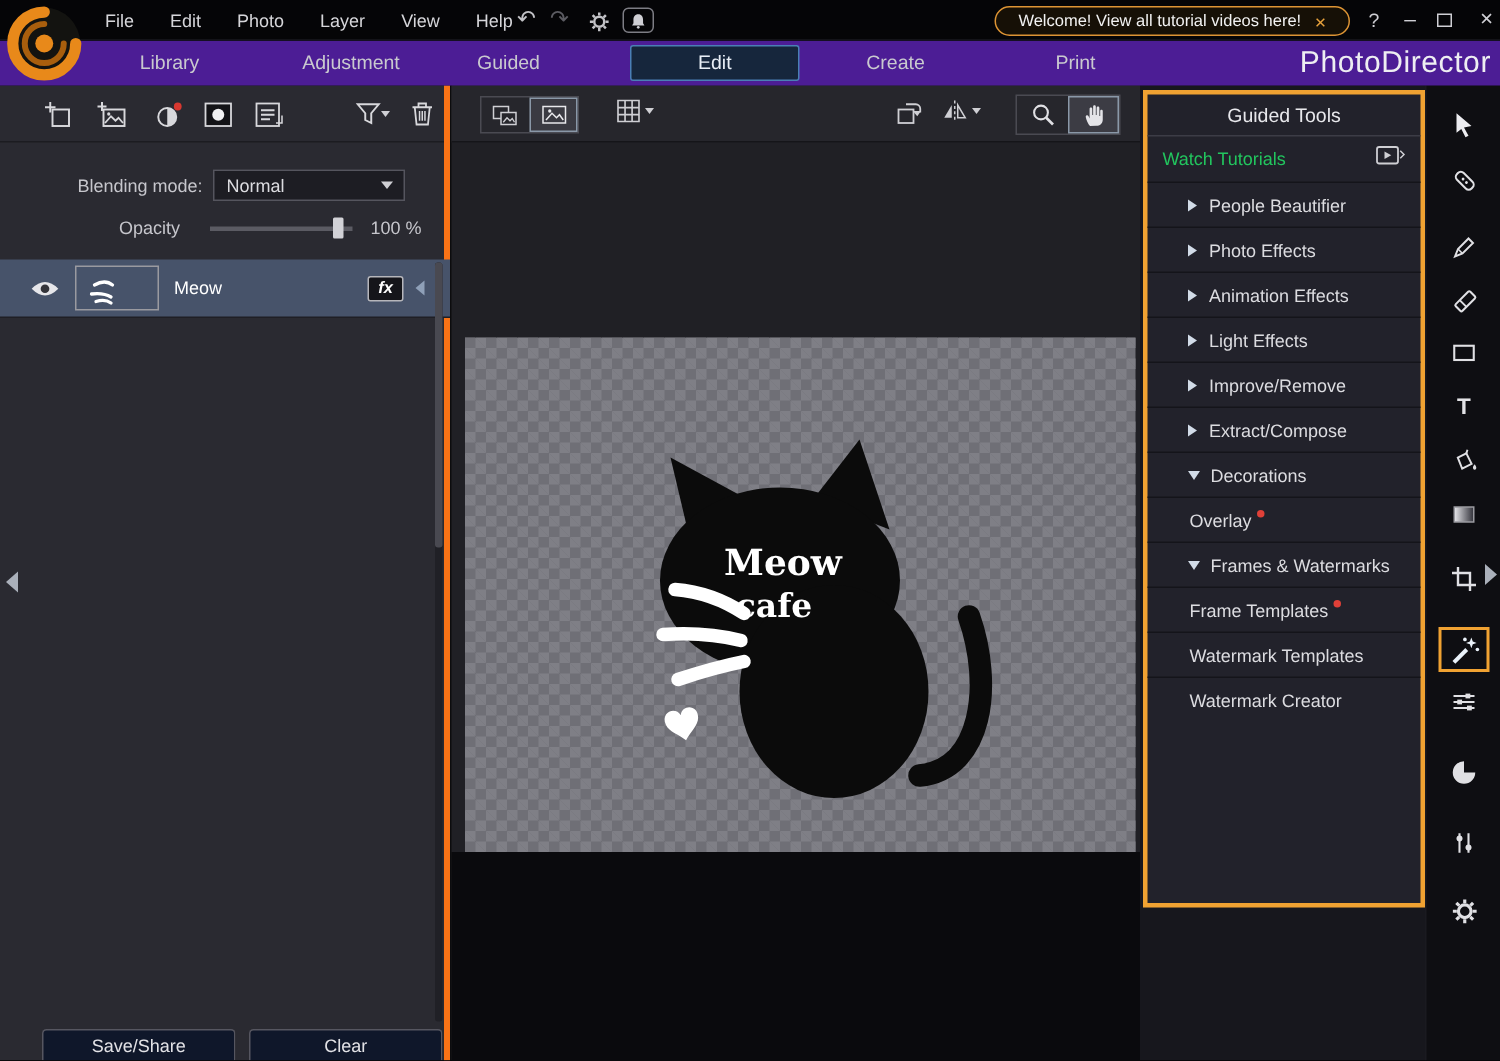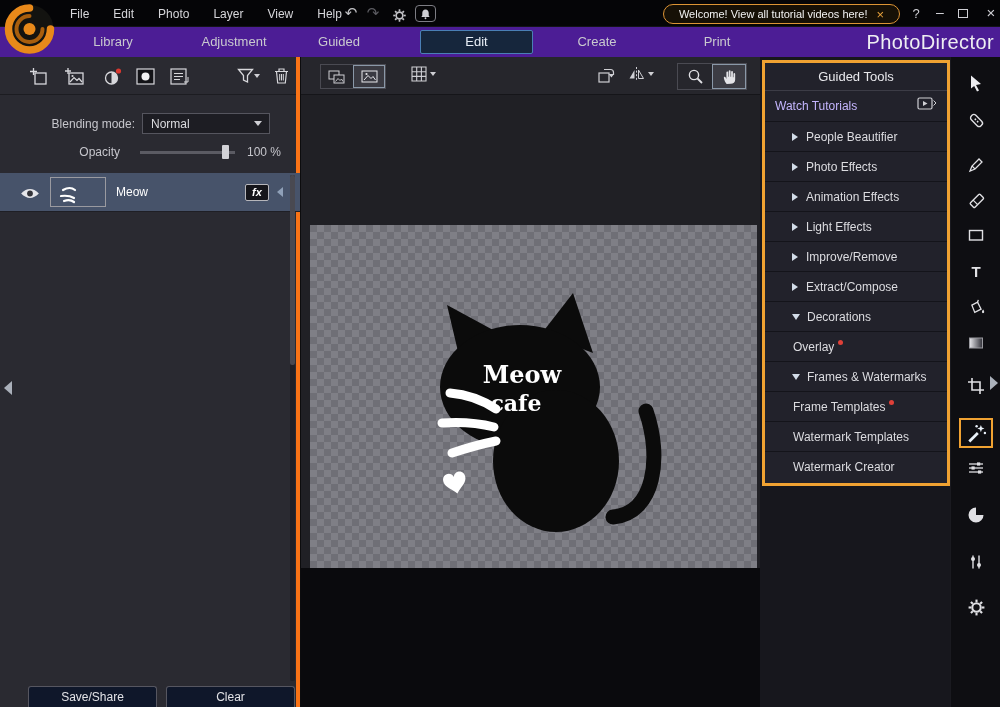--- a/index.html
+++ b/index.html
@@ -83,23 +83,23 @@
 
   .photo { position:absolute; left:9px; top:168px; width:447px; height:343px;
            background-color:#6f6f76;
            background-image:linear-gradient(45deg,#7f7f86 25%,transparent 25%,transparent 75%,#7f7f86 75%),
                             linear-gradient(45deg,#7f7f86 25%,transparent 25%,transparent 75%,#7f7f86 75%);
            background-position:0 0,7px 7px; background-size:14px 14px; }
   .canvas-bottom { position:absolute; left:0; top:511px; width:100%; bottom:0; background:#0a0a0d; }
 
   
   .right-bg { position:absolute; left:760px; top:57px; width:190px; bottom:0; background:#17171d; }
-  .guided-panel { position:absolute; left:762px; top:60px; width:188px; height:426px; background:#22222b; border:3px solid #f0a232; z-index:4; }
+  .guided-panel { position:absolute; left:762px; top:60px; width:188px; height:545px; background:#22222b; border:3px solid #f0a232; z-index:4; }
   .gp-title { height:28px; line-height:28px; text-align:center; font-size:13px; color:#e8e8ec; border-bottom:1px solid #3c3c46; }
-  .gp-watch { height:31px; display:flex; align-items:center; padding:0 10px; font-size:12px; color:#c4b5fd; border-bottom:1px solid #14141a; }
+  .gp-watch { height:31px; display:flex; align-items:center; padding:0 10px; font-size:12px; color:#22c55e; border-bottom:1px solid #14141a; }
   .gp-watch-ic { margin-left:auto; }
   .gp-item { height:30px; display:flex; align-items:center; padding-left:27px; font-size:12px; color:#dcdce0; border-bottom:1px solid #14141a; }
   .gp-item.sub { padding-left:28px; }
   .tri-r { width:0; height:0; border-left:6px solid #d2dce8; border-top:4px solid transparent; border-bottom:4px solid transparent; margin-right:8px; }
   .tri-d { width:0; height:0; border-top:6px solid #d2dce8; border-left:4px solid transparent; border-right:4px solid transparent; margin-right:7px; }
   .dot-new { width:5px; height:5px; background:#e04038; border-radius:50%; margin:-9px 0 0 4px; }
 
   
   .right-toolbar { position:absolute; left:950px; top:57px; width:50px; bottom:0; background:#0e0e12; border-left:1px solid #1a1a20; }
   .rt-ic { position:absolute; left:14px; width:22px; height:22px; display:flex; align-items:center; justify-content:center; color:#e2e2e6; }

